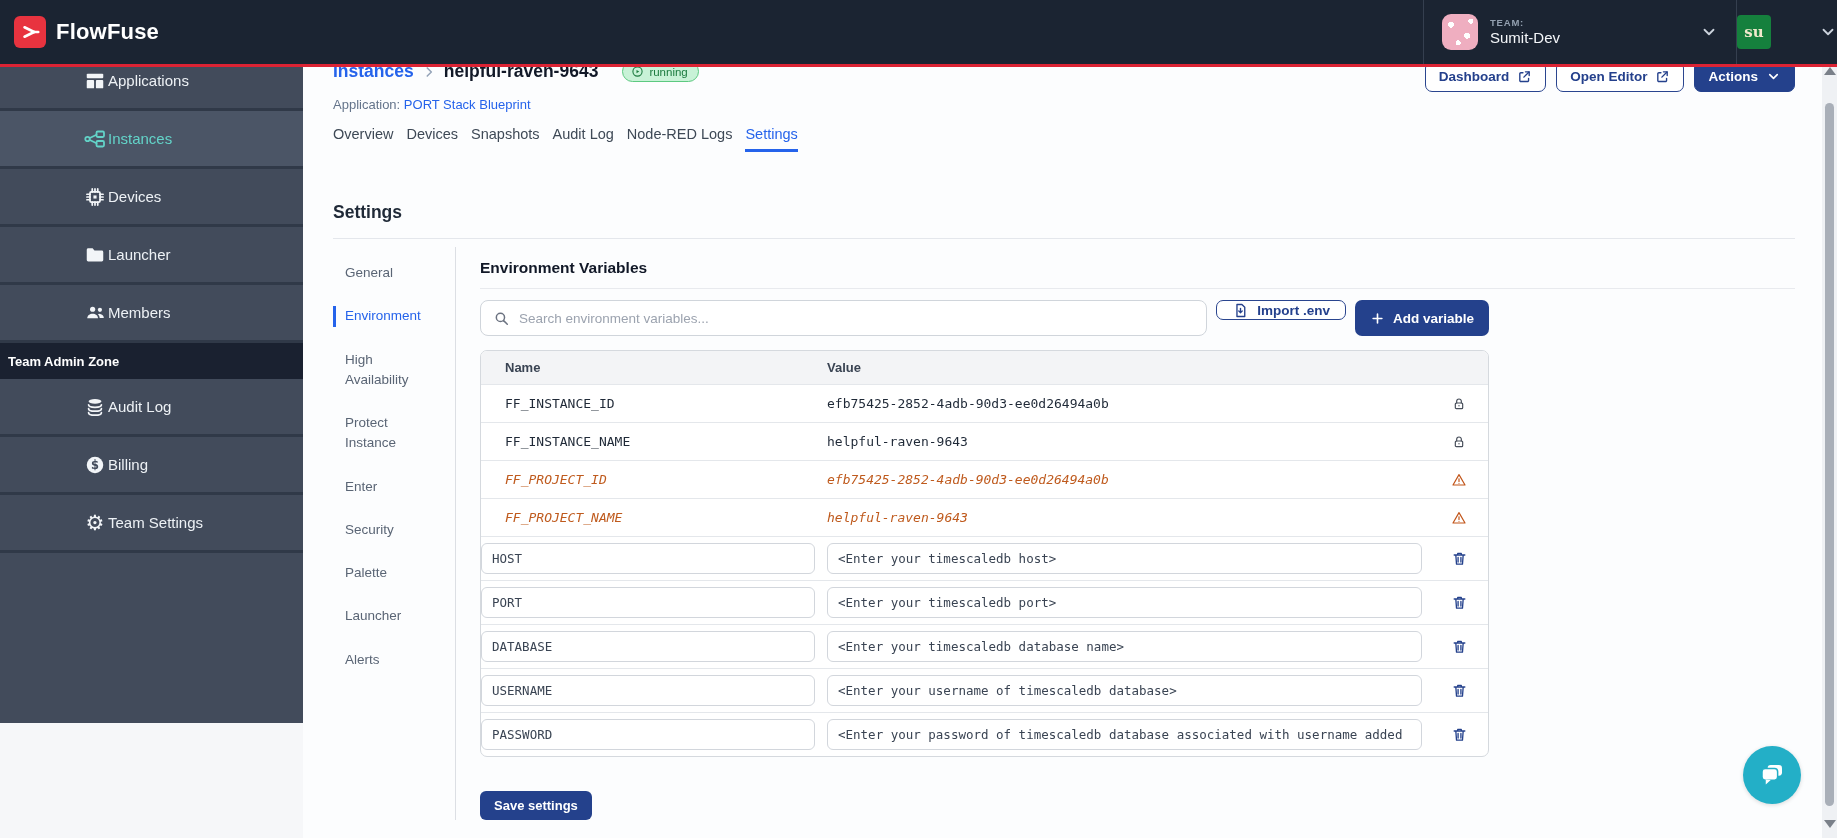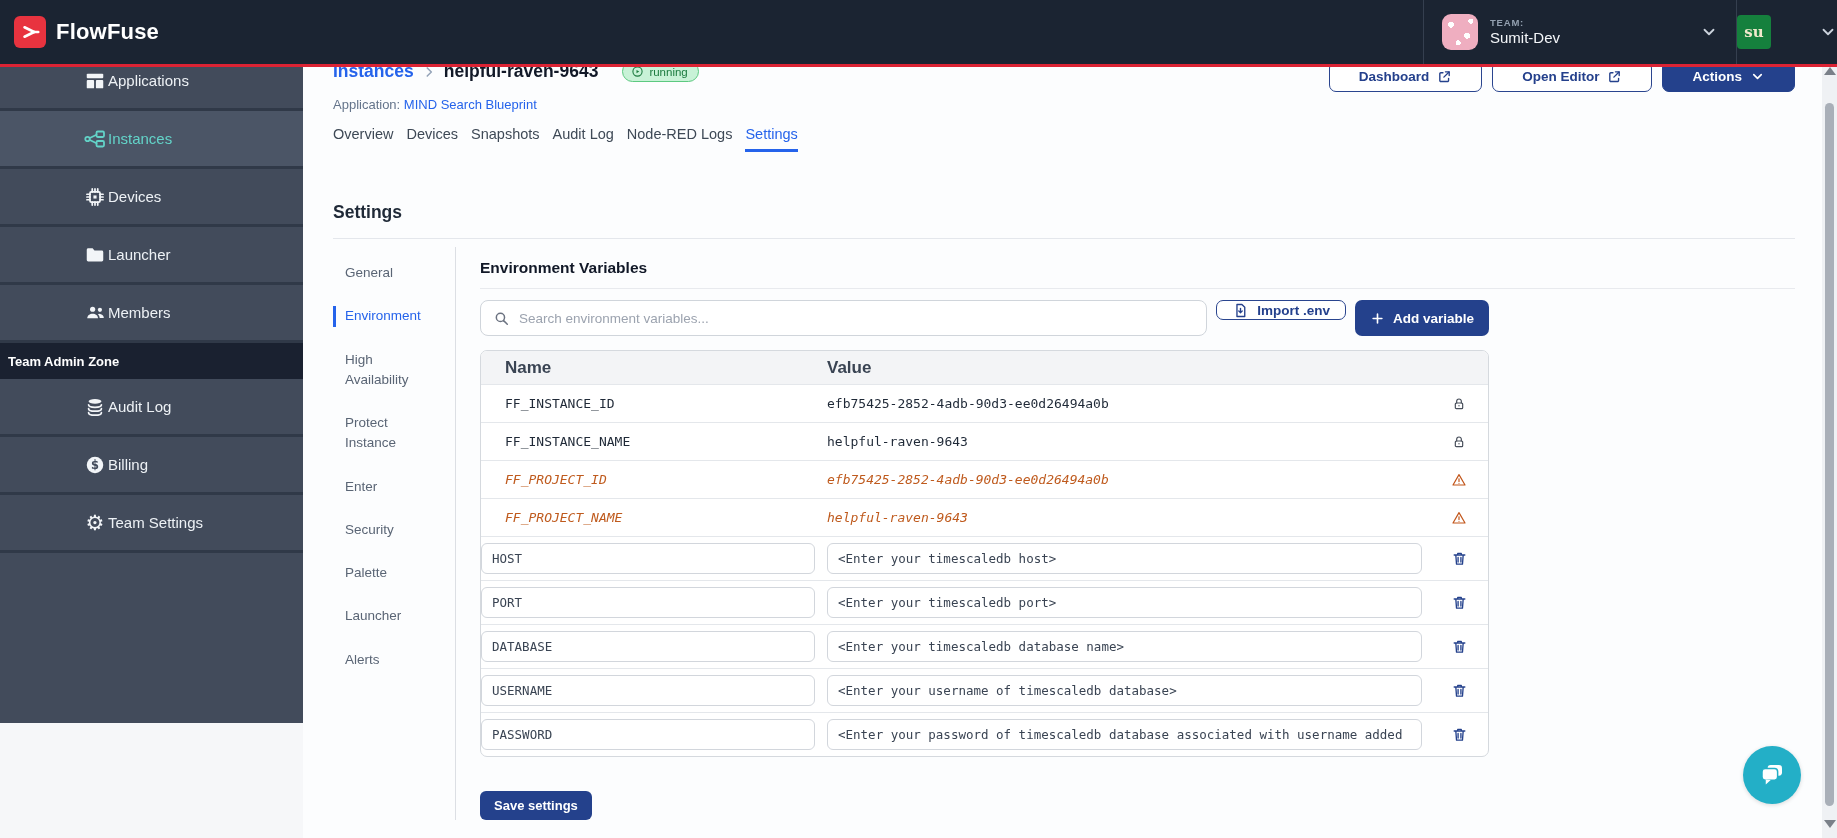--- a/index.html
+++ b/index.html
@@ -61,21 +61,21 @@
   
   .main { position:absolute; left:303px; top:53px; width:1519px; height:785px; background:#FCFDFE; padding:8px 27px 0 30px; overflow:hidden; z-index:10; }
 
   .header-row { display:flex; align-items:flex-start; height:34px; }
   .breadcrumb { display:flex; align-items:center; gap:8px; }
   .bc-parent { color:#2563EB; font-size:17.5px; font-weight:700; cursor:pointer; }
   .bc-sep { color:#94A3B8; }
   .bc-current { color:#111827; font-size:17.5px; font-weight:700; }
   .status-pill { margin-left:16px; display:flex; align-items:center; gap:5px; background:#C8F2D7; border:1px solid #5CC980; border-radius:12px; padding:3px 10px 3px 8px; color:#1C7A3F; font-size:11.5px; }
   .hdr-buttons { margin-left:auto; display:flex; gap:10px; }
-  .btn-outline-sm, .btn-fill-sm { height:31px; border-radius:7px; font-size:13.5px; font-weight:700; display:flex; align-items:center; gap:8px; padding:0 29px; cursor:pointer; }
+  .btn-outline-sm, .btn-fill-sm { height:31px; border-radius:7px; font-size:13.5px; font-weight:700; display:flex; align-items:center; gap:8px; padding:0 13px; cursor:pointer; }
   .btn-outline-sm { background:#FFFFFF; border:1.5px solid #2A458F; color:#24408C; }
   .btn-fill-sm { background:#24418C; border:1.5px solid #24418C; color:#FFFFFF; }
 
   .app-line { margin-top:2px; font-size:13px; color:#64748B; }
   .app-link { color:#2563EB; cursor:pointer; }
 
   .tabs { display:flex; gap:13px; margin-top:14px; font-size:14.5px; color:#3E4956; }
   .tab { padding-bottom:7px; cursor:pointer; border-bottom:3px solid transparent; }
   .tab.active { color:#2563EB; border-bottom-color:#2563EB; }
 
@@ -94,21 +94,21 @@
 
   .toolbar { display:flex; gap:9px; margin-top:11px; }
   .search-box { flex:1; height:36px; border:1px solid #D0D5DB; border-radius:8px; background:#FFFFFF; display:flex; align-items:center; padding:0 12px; gap:9px; color:#6B7280; }
   .search-box input { border:none; outline:none; flex:1; font-size:13.5px; color:#374151; background:transparent; }
   .search-box input::placeholder { color:#9CA3AF; }
   .btn-outline { height:20px; border:1.5px solid #2A458F; border-radius:7px; background:#FFFFFF; color:#24408C; font-weight:700; font-size:13.5px; display:flex; align-items:center; gap:8px; padding:0 15px; cursor:pointer; }
   .btn-fill { height:36px; border-radius:7px; background:#24418C; color:#FFFFFF; font-weight:700; font-size:13.5px; display:flex; align-items:center; gap:8px; padding:0 15px; cursor:pointer; border:none; }
 
   .env-table { margin-top:14px; border:1px solid #D5D9DE; border-radius:7px; background:#FFFFFF; overflow:hidden; }
   .t-head, .t-row, .t-row-edit { display:grid; grid-template-columns:346px 1fr 58px; align-items:center; }
-  .t-head { background:#F3F4F6; height:33px; font-size:17px; font-weight:700; color:#3A4453; }
+  .t-head { background:#F3F4F6; height:33px; font-size:13px; font-weight:700; color:#3A4453; }
   .t-head .c-name { padding-left:24px; }
   .t-row { height:38px; border-top:1px solid #E4E7EB; font-family:"DejaVu Sans Mono", monospace; font-size:13px; color:#1F2937; }
   .t-row .c-name { padding-left:24px; }
   .t-row.warn { color:#BF5A1D; font-style:italic; }
   .t-row-edit { height:44px; border-top:1px solid #E4E7EB; }
   .cell-input { height:31px; border:1px solid #D2D6DC; border-radius:6px; font-family:"DejaVu Sans Mono", monospace; font-size:12.5px; color:#3A4453; padding:0 10px; background:#FFFFFF; outline:none; }
   .name-input { width:334px; }
   .value-input { width:595px; }
   .c-icon { display:flex; align-items:center; justify-content:center; }
   .lock-ic { color:#49505C; }
@@ -286,21 +286,21 @@
         <span>Actions</span>
         <svg width="15" height="15" viewBox="0 0 24 24" fill="none" stroke="currentColor" stroke-width="2.6" stroke-linecap="round" stroke-linejoin="round">
             <path d="M6 9l6 6 6-6"></path>
           </svg>
       </div>
     </div>
   </div>
 
   <div class="app-line">
     <span>Application:</span>
-    <span class="app-link">MIND Search Blueprint</span>
+    <span class="app-link">PORT Stack Blueprint</span>
   </div>
 
   <div class="tabs">
     <div class="tab">Overview</div>
     <div class="tab">Devices</div>
     <div class="tab">Snapshots</div>
     <div class="tab">Audit Log</div>
     <div class="tab">Node-RED Logs</div>
     <div class="tab active">Settings</div>
   </div>

